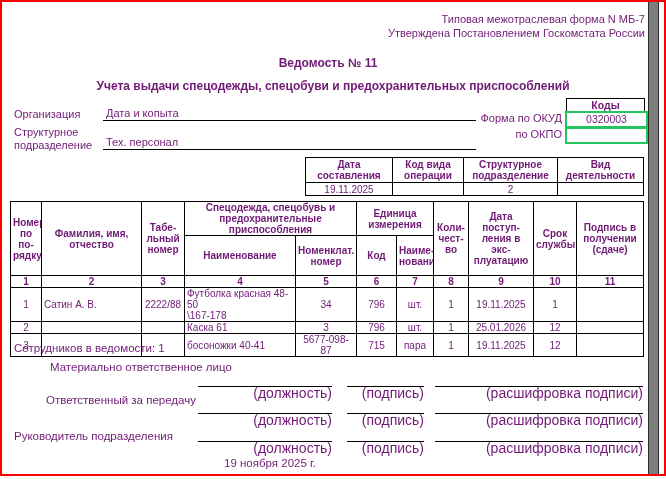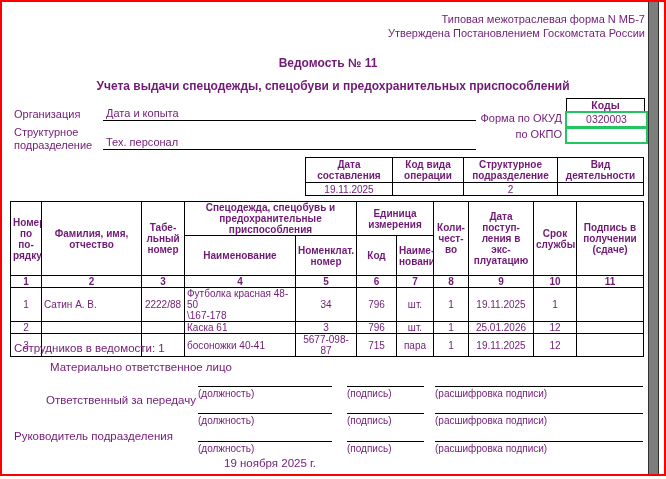--- a/index.html
+++ b/index.html
@@ -29,21 +29,21 @@
   .main-table{left:10px;top:201px;width:633px;}
   .main-table .h1 td,.main-table .h2 td{font-weight:bold;}
   .main-table .h1{height:34px;}
   .main-table .h2{height:40px;}
   .main-table .nums{height:11px;}
   .main-table .nums td{font-weight:bold;}
   .main-table .r0{height:24px;}
   .main-table .r1,.main-table .r2{height:12px;}
   .cell-left{text-align:left;}
   .sig-line{border-bottom:1px solid #000;height:0;}
-  .sig-cap{font-size:10px;text-align:left;line-height:11px;}
+  .sig-cap{font-size:14px;text-align:right;line-height:11px;}
   .foot-lbl{font-size:11.5px;}
   .doc-date{top:457px;left:180px;width:180px;text-align:center;font-size:11.5px;}
 </style>
 </head>
 <body>
 
 <div class="screen">
   <div class="edge-strip"></div>
 
   <div class="abs meta">

